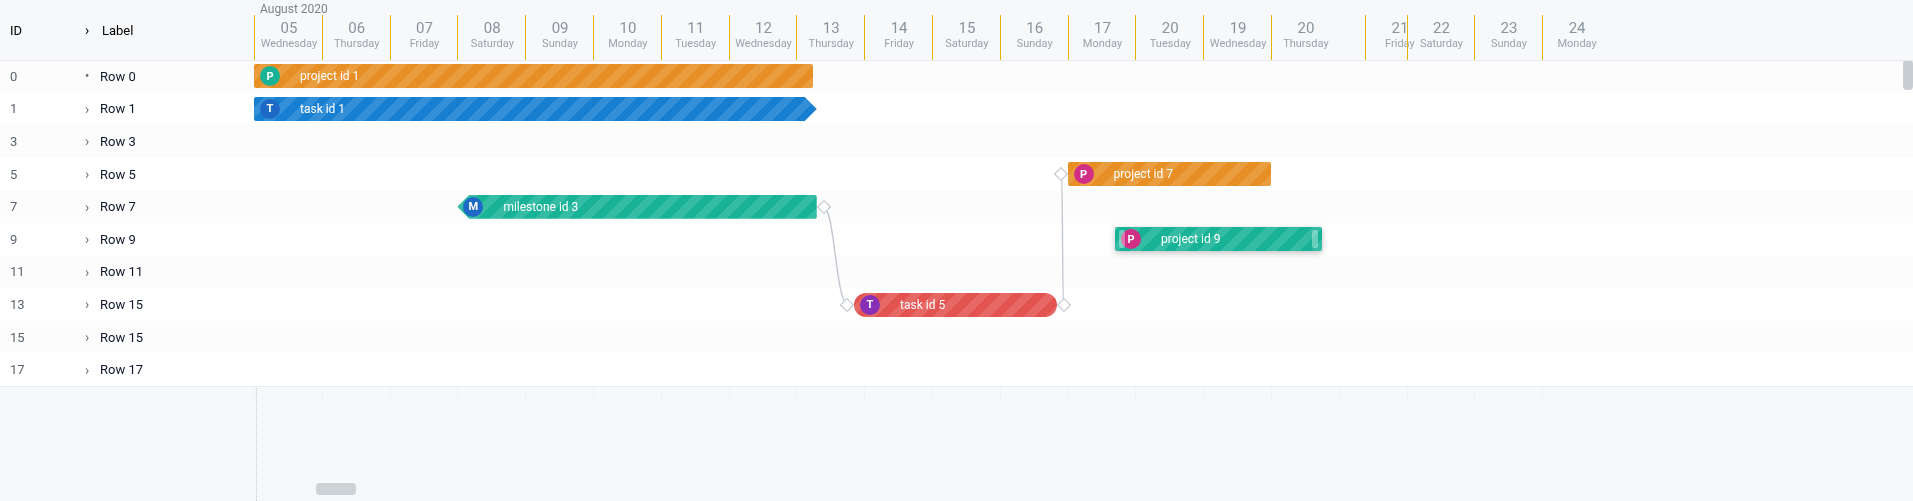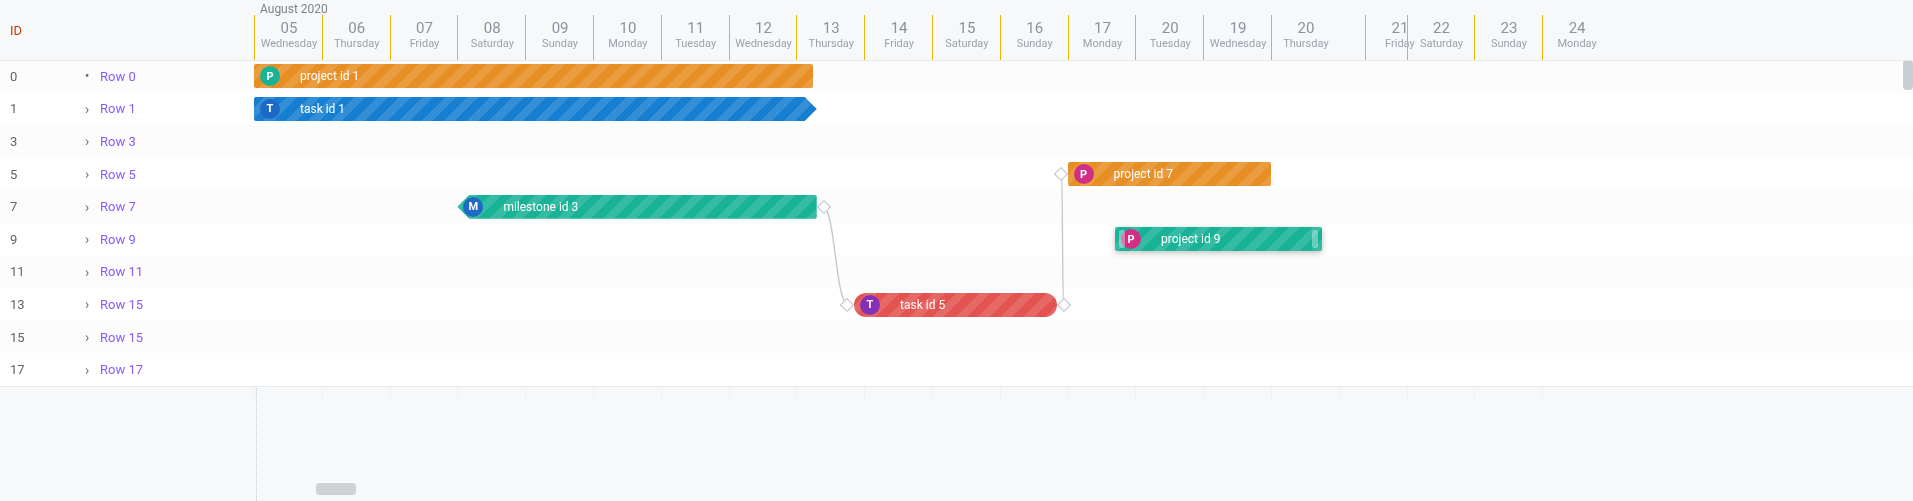--- a/index.html
+++ b/index.html
@@ -27,21 +27,21 @@
   .header-left {
     position: absolute;
     left: 0; top: 0; height: 60px; width: 254px;
     background: #f7f8fa;
     z-index: 6;
   }
   .col-id-head, .col-label-head {
     position: absolute;
     top: 0; height: 60px;
     display: flex; align-items: center;
-    color: #c2410c;
+    color: #000000;
   }
   .col-id-head { left: 10px; width: 72px; }
   .col-label-head { left: 82px; width: 170px; }
   .col-label-head .chev { margin-right: 10px; }
 
   .month-label {
     position: absolute; top: 2px; left: 260px;
     font-size: 12px; color: #7c838b;
   }
 
@@ -81,21 +81,21 @@
     display:flex; align-items:center;
     z-index:3;
   }
   .row-id {
     position:absolute; left:10px; width:72px;
     color:#5d6570;
   }
   .row-label {
     position:absolute; left:82px;
     display:flex; align-items:center;
-    color:#8b5cf6;
+    color:#0f172a;
   }
   .row-label .chev { margin-right:8px; color:#6d757e; }
 
   
   .day-col-body {
     position: absolute; top:0; bottom:0;
     border-left: 1px solid #eff1f3;
   }
 
   
@@ -186,20 +186,24 @@
 </style>
 </head>
 <body>
 
 <div class="gantt" id="gantt">
 
   <div class="header">
     <div class="header-left">
       <div class="col-id-head">
         <span>ID</span>
+      </div>
+      <div class="col-label-head">
+        <span class="chev chev-right"></span>
+        <span>Label</span>
       </div>
     </div>
     <div class="month-label">August 2020</div>
 
   <div class="day-col-head" style="left: 254px; width: 67.8px;">
         <span class="dnum">05</span>
         <span class="dname">Wednesday</span>
       </div>
       <div class="day-col-head" style="left: 321.8px; width: 67.8px;">
         <span class="dnum">06</span>

